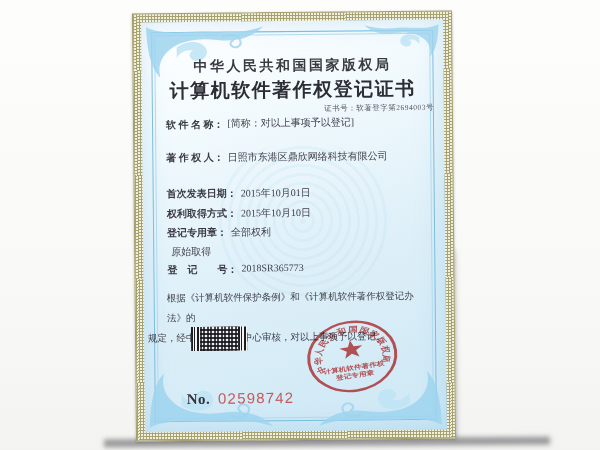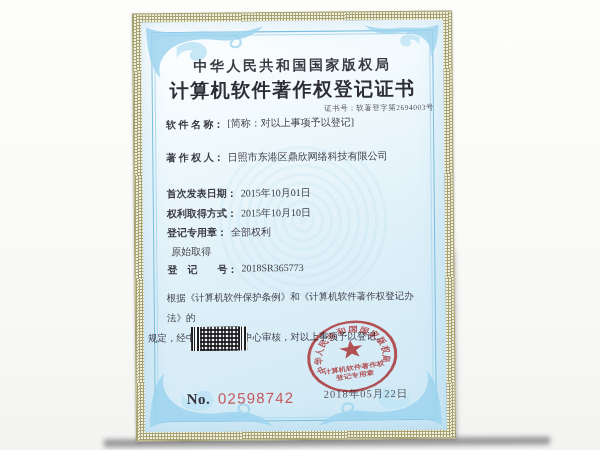--- a/index.html
+++ b/index.html
@@ -151,21 +151,20 @@
       <div class="bc-z"></div>
       <div class="bc-n"></div>
       <div class="bc-z"></div>
     </div>
 
     <div class="serial">
       <span class="no-lbl">No.</span>
       <span class="no-val">02598742</span>
     </div>
 
-    <div class="seal-date">2018年05月22日</div>
 
     <svg class="seal" viewBox="0 0 100 100" preserveAspectRatio="none">
       <circle cx="50" cy="50" r="46.5" fill="none" stroke="#d04545" stroke-width="3.2"></circle>
       <path id="sealArc" d="M 26.7,73.3 A 33,33 0 1 1 73.3,73.3" fill="none"></path>
       <text font-size="10" fill="#cf4646" letter-spacing="1.2" font-weight="bold" font-family="Liberation Serif,DejaVu Serif,serif">
         <textPath href="#sealArc" startOffset="10">中华人民共和国国家版权局</textPath>
       </text>
       <polygon points="50,28 53.06,36.79 62.36,36.98 54.95,42.61 57.64,51.52 50,46.2 42.36,51.52 45.05,42.61 37.64,36.98 46.94,36.79" fill="#d04545"></polygon>
       <text x="50" y="68" text-anchor="middle" font-size="8.2" fill="#cf4646" font-weight="bold" font-family="Liberation Serif,DejaVu Serif,serif">计算机软件著作权</text>
       <text x="50" y="78.5" text-anchor="middle" font-size="8.2" fill="#cf4646" font-weight="bold" font-family="Liberation Serif,DejaVu Serif,serif">登记专用章</text>

